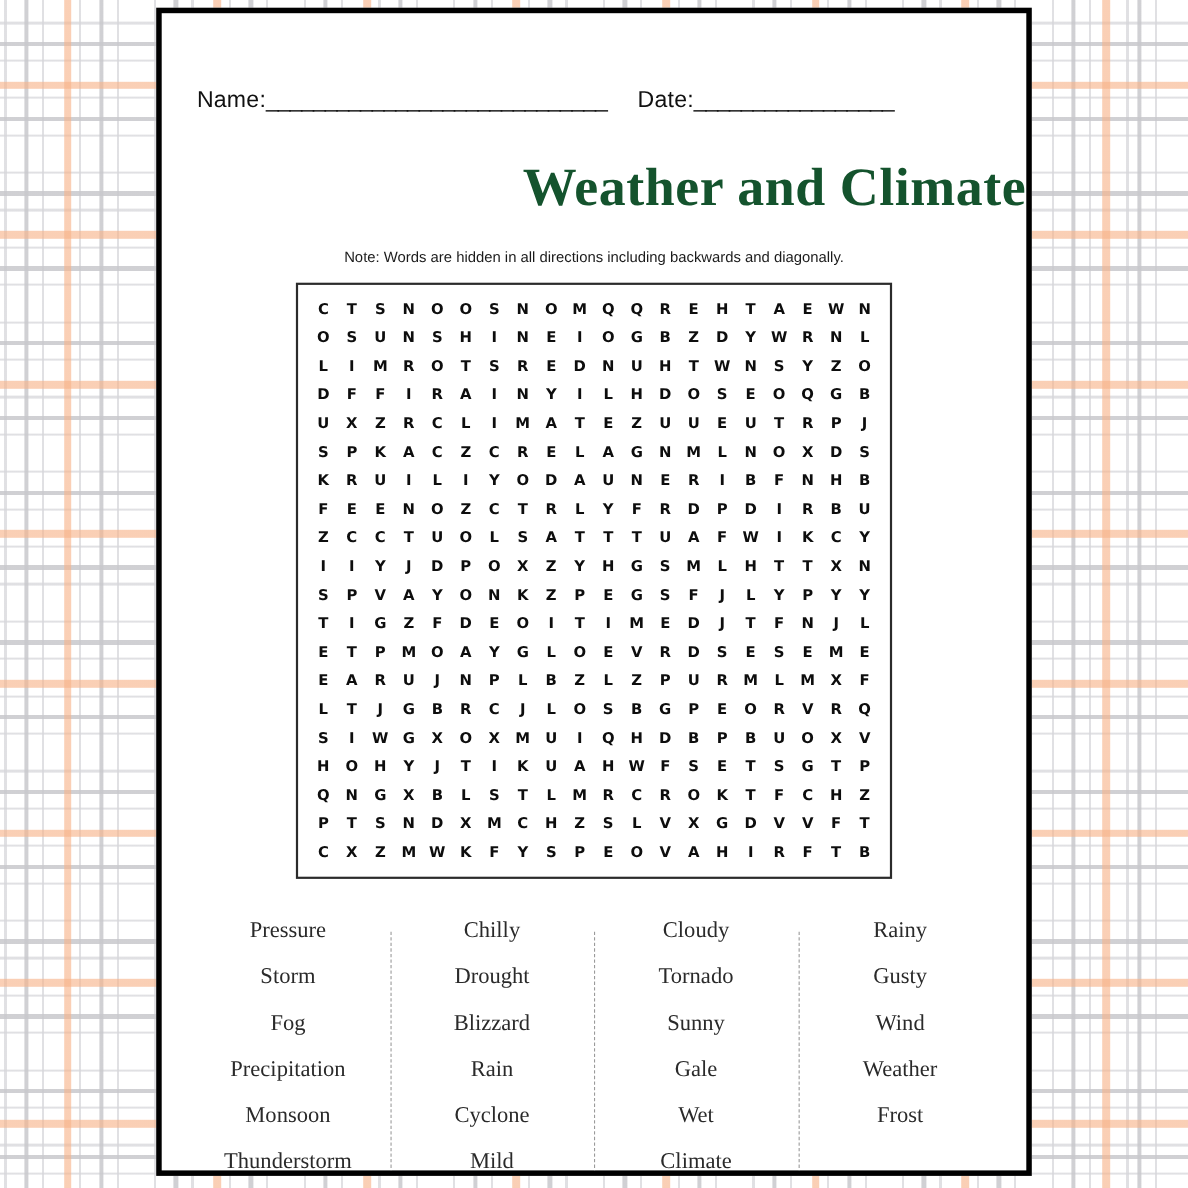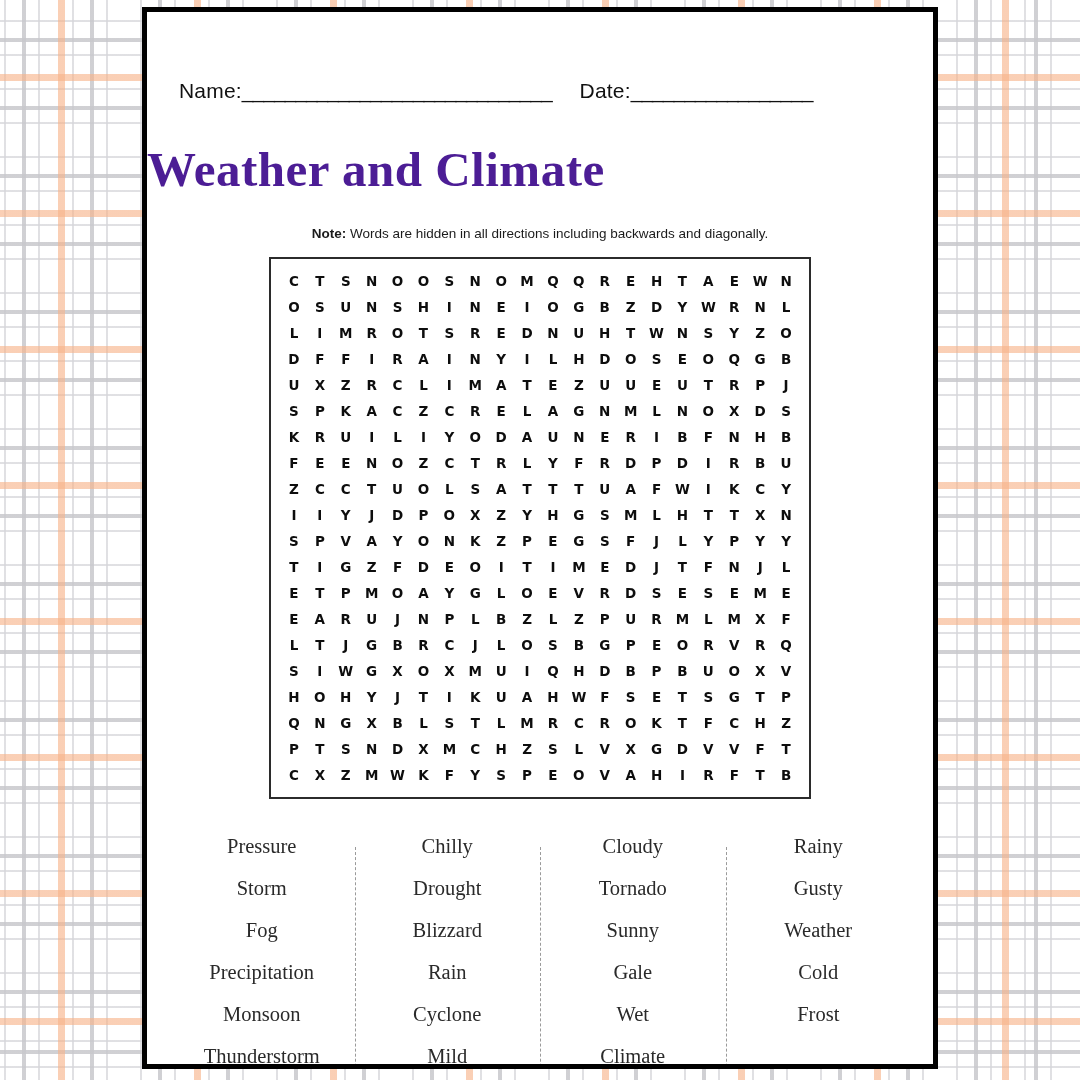--- a/index.html
+++ b/index.html
@@ -71,38 +71,38 @@
     color: #111111;
     white-space: nowrap;
   }
   .field-label { font-size: 21px; letter-spacing: .2px; text-align: right; }
   .rule { letter-spacing: -1px; font-size: 21px; }
   .name-field { display: flex; align-items: baseline; }
   .date-field { display: flex; align-items: baseline; margin-left: 28px; margin-top: 43px; }
 
   
   #page-title {
-    text-align: left;
+    text-align: right;
     font-family: "Liberation Serif", serif;
     font-weight: bold;
     font-size: 49px;
     letter-spacing: .5px;
-    color: #4c1d95;
+    color: #14532d;
     margin: 38px 0 0 0;
   }
 
   
   #puzzle-note {
     text-align: center;
     font-family: "Liberation Sans", sans-serif;
     font-size: 13.5px;
     color: #1b1b1b;
     margin: 28px 0 0 0;
   }
-  #puzzle-note .note-strong { font-weight: bold; }
+  #puzzle-note .note-strong { font-weight: normal; }
 
   
   #grid-wrapper {
     margin: 16px auto 0 auto;
     width: 542px;
     border: 2px solid #2b2b2b;
     box-sizing: border-box;
     background: #ffffff;
     padding: 12px 10px 12px 10px;
   }
@@ -607,19 +607,19 @@
         <div class="word-item">Tornado</div>
         <div class="word-item">Sunny</div>
         <div class="word-item">Gale</div>
         <div class="word-item">Wet</div>
         <div class="word-item">Climate</div>
         <div class="word-item">Humidity</div>
       </div>
       <div class="word-col">
         <div class="word-item">Rainy</div>
         <div class="word-item">Gusty</div>
+        <div class="word-item">Wind</div>
         <div class="word-item">Weather</div>
-        <div class="word-item">Cold</div>
         <div class="word-item">Frost</div>
       </div>
     </div>
 
 </div>
 
 </body></html>

